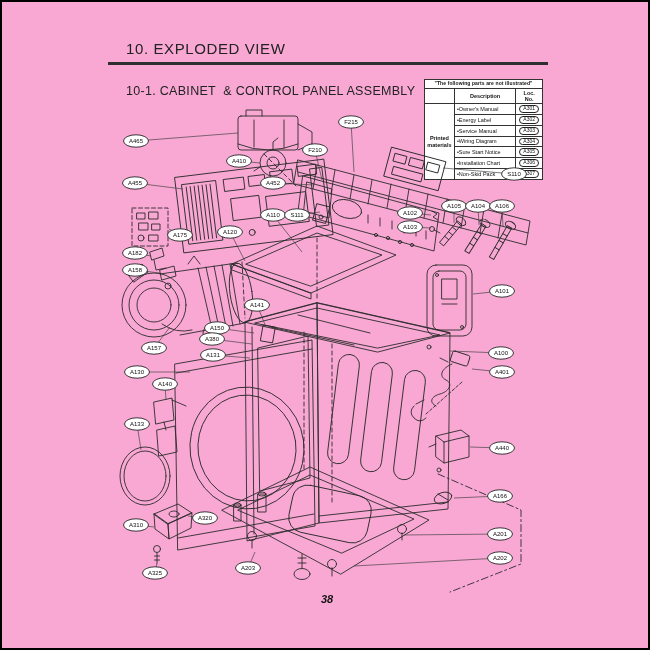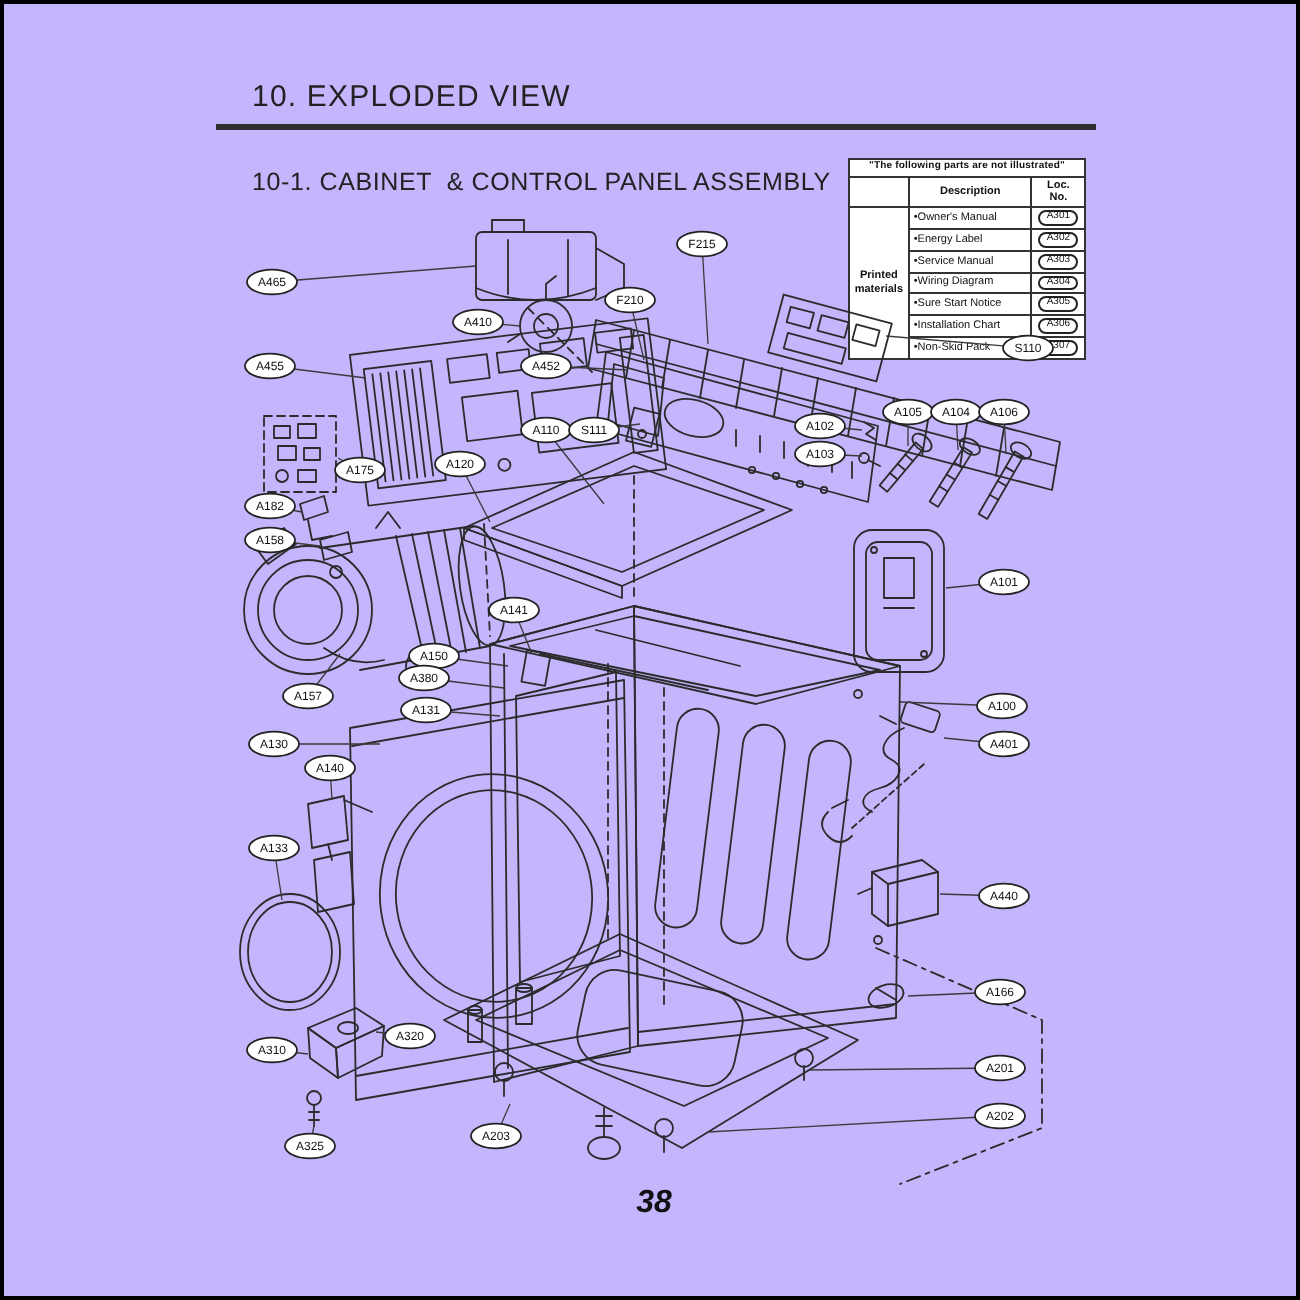--- a/index.html
+++ b/index.html
@@ -1,23 +1,23 @@
 <!DOCTYPE html>
 <html><head>
 <meta charset="utf-8">
 <style>
   *{margin:0;padding:0;box-sizing:border-box}
   html,body{background:#9a9a9a}
-  .page{position:relative;width:650px;height:650px;background:#c4b5fd;border:2px solid #000;
+  .page{position:relative;width:650px;height:650px;background:#f9a8d4;border:2px solid #000;
         font-family:"Liberation Sans",sans-serif;color:#111;overflow:hidden}
   .title{position:absolute;left:124px;top:38px;font-size:15px;letter-spacing:.6px;color:#222;font-weight:400}
   .rule{position:absolute;left:106px;top:60px;width:440px;height:3px;background:#2f2f2f}
   .section{position:absolute;left:124px;top:82px;font-size:12.5px;letter-spacing:.3px;color:#222;white-space:pre}
   .pagenum{position:absolute;left:308px;top:591px;width:34px;text-align:center;
-           font-size:16px;font-weight:bold;font-style:italic;color:#111}
+           font-size:11px;font-weight:bold;font-style:italic;color:#111}
   .parts-table{position:absolute;left:422px;top:77px;width:119px;border-collapse:collapse;
                border:1.5px solid #000;background:#fff}
   .parts-table th,.parts-table td{border:.75px solid #333;font-size:5.5px;line-height:1.15;
                padding:1px 2px;vertical-align:middle;color:#111}
   .parts-table .tbl-title{font-size:5px;font-weight:bold;text-align:center;letter-spacing:.1px}
   .parts-table .colhead{font-weight:bold;text-align:center;font-size:5.5px}
   .parts-table .grp{font-weight:bold;text-align:center;width:26px;font-size:5.5px}
   .parts-table .desc{width:60px}
   .parts-table .loc{text-align:center;width:26px}
   .loc-badge{display:inline-block;border:.8px solid #222;border-radius:8px;padding:0 3px;font-size:5px}

